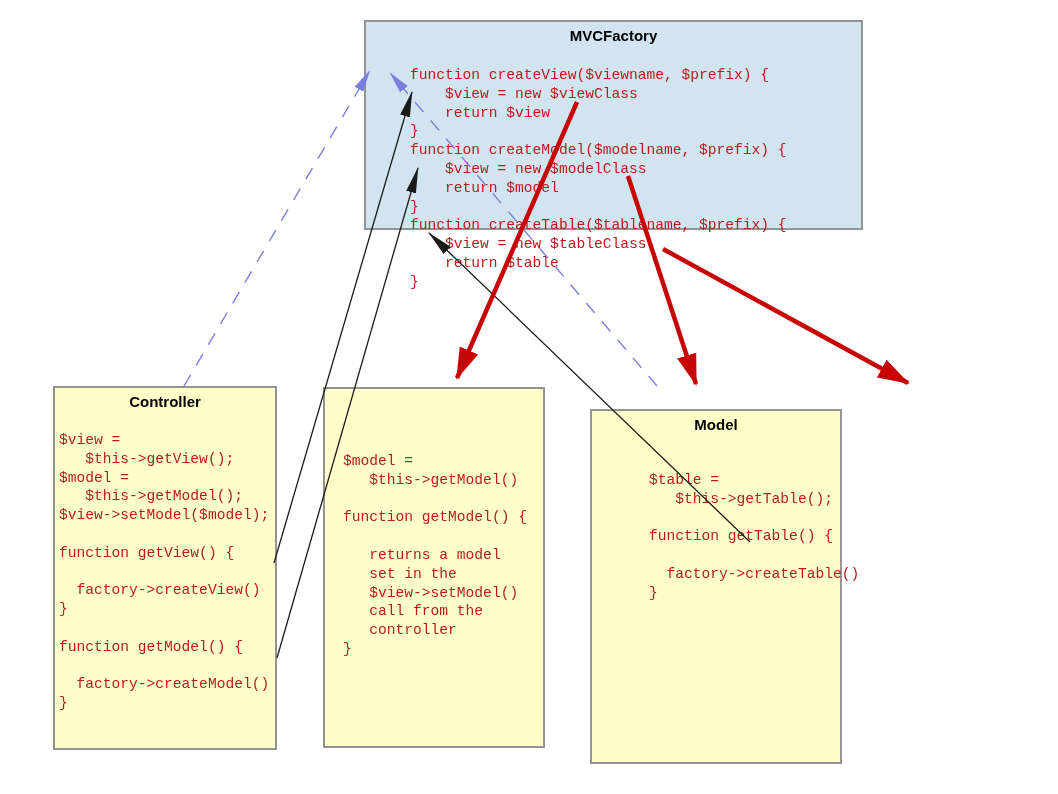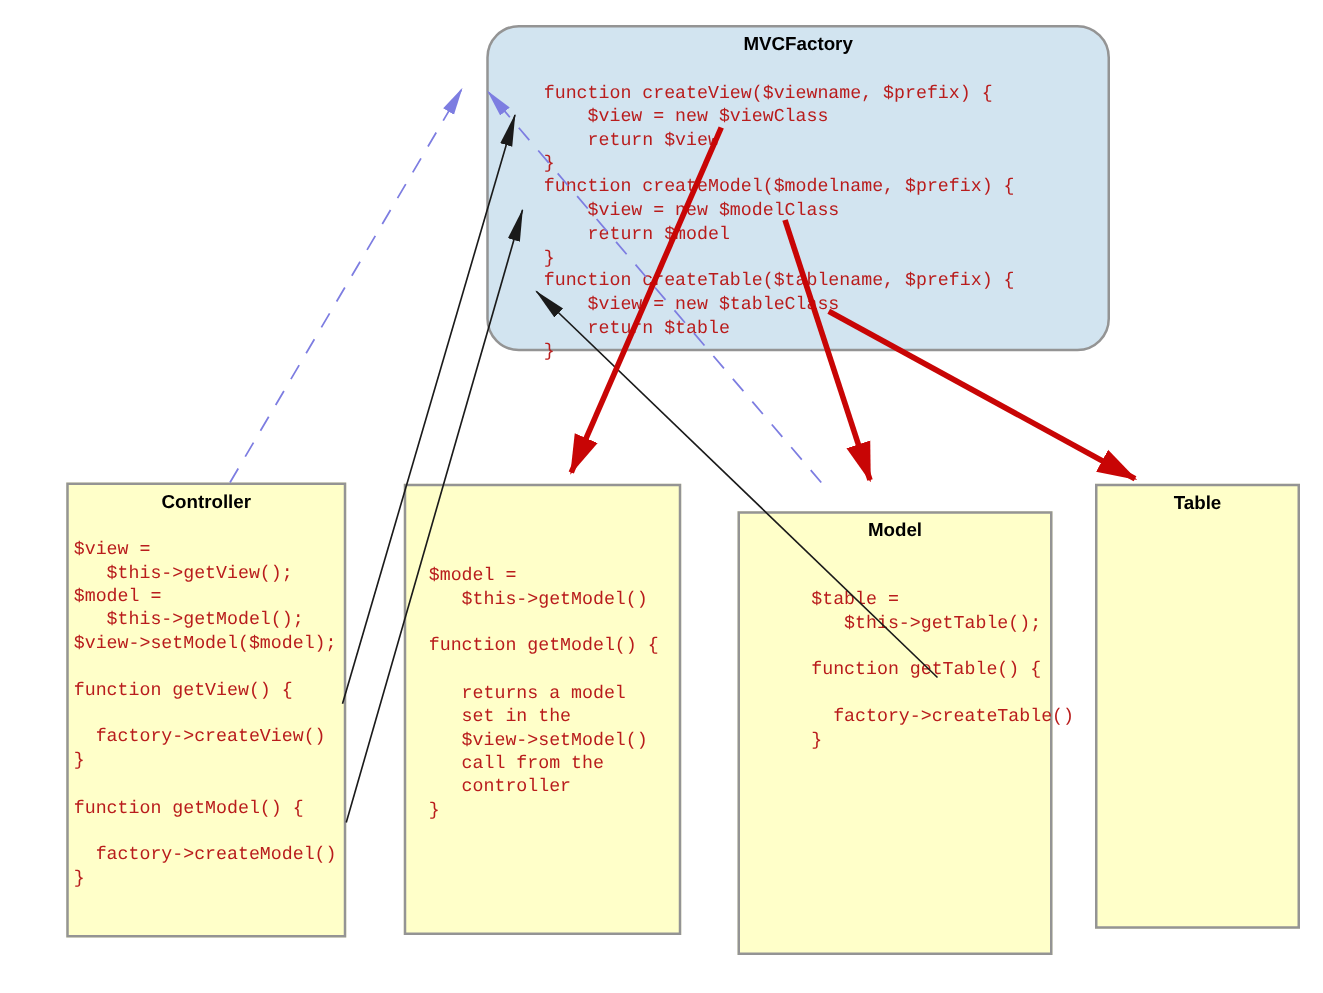--- a/index.html
+++ b/index.html
@@ -28,21 +28,21 @@
   .code {
     position: absolute;
     margin: 0;
     font-family: Liberation Mono, monospace;
     font-size: 14.6px;
     line-height: 18.8px;
     color: #b91c1c;
     white-space: pre;
   }
 
-  #box-factory    { left: 389px; top: 20px;  width: 499px; height: 261px; border-radius: 26px; }
+  #box-factory    { left: 364px; top: 20px;  width: 499px; height: 210px; }
   #factory-code   { left: 44px;  top: 44px; }
 
   #box-controller { left: 53px;  top: 386px; width: 224px; height: 364px; }
   #controller-code{ left: 4px;   top: 43px; }
 
   #box-view       { left: 323px; top: 387px; width: 222px; height: 361px; }
   #view-code      { left: 18px;  top: 63px; }
 
   #box-model      { left: 590px; top: 409px; width: 252px; height: 355px; }
   #model-code     { left: 9px;   top: 60px; margin-left: 48px; }
@@ -116,23 +116,20 @@
     <div class="box-title">Model</div>
     <pre class="code" id="model-code">$table =
    $this-&gt;getTable();
 
 function getTable() {
 
   factory-&gt;createTable()
 }</pre>
   </div>
 
-  <div class="box" id="box-table" style="background-color: rgb(255, 255, 201); border-color: rgb(148, 148, 148);">
-    <div class="box-title">Table</div>
-  </div>
 
   <svg class="overlay" viewBox="0 0 1058 794">
     <defs>
       <marker id="ah-black" viewBox="0 0 26 12" refX="25" refY="6" markerWidth="26" markerHeight="12" orient="auto" markerUnits="userSpaceOnUse">
         <path d="M0,1 L26,6 L0,11 z" style="fill: rgb(26, 26, 26);"></path>
       </marker>
       <marker id="ah-red" viewBox="0 0 32 24" refX="30" refY="12" markerWidth="32" markerHeight="24" orient="auto" markerUnits="userSpaceOnUse">
         <path d="M0,2 L32,12 L0,22 z" style="fill: rgb(200, 5, 5);"></path>
       </marker>
       <marker id="ah-blue" viewBox="0 0 22 12" refX="20" refY="6" markerWidth="22" markerHeight="12" orient="auto" markerUnits="userSpaceOnUse">

